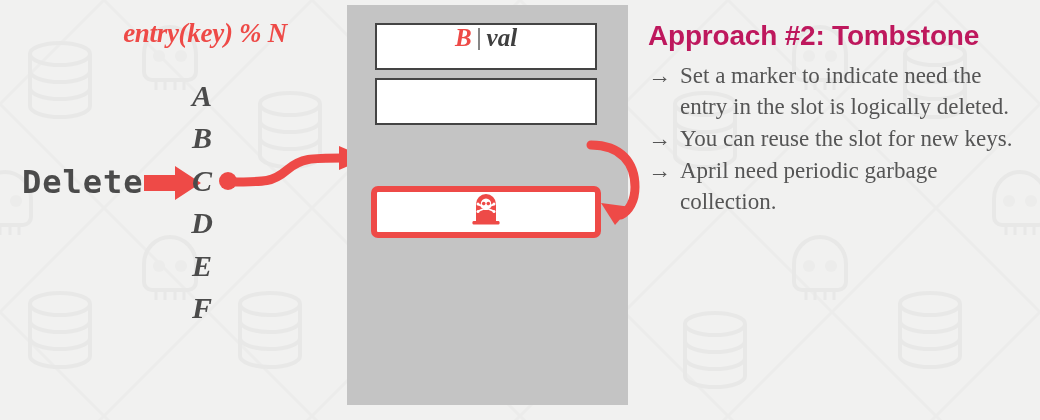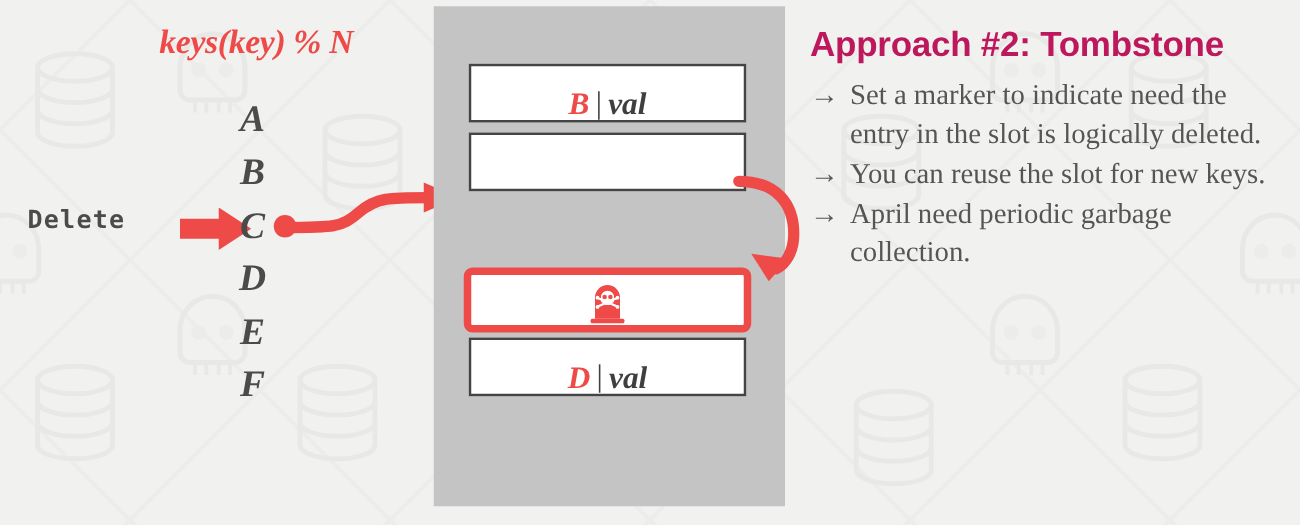--- a/index.html
+++ b/index.html
@@ -47,21 +47,21 @@
     letter-spacing: -0.3px;
     white-space: nowrap;
   }
 
   #delete-label {
     position: absolute;
     left: 22px;
     top: 163px;
     font-family: "DejaVu Sans Mono", "Liberation Mono", monospace;
     font-weight: bold;
-    font-size: 20px;
+    font-size: 32px;
     color: #4b4b4b;
     letter-spacing: 1px;
   }
 
   #delete-arrow {
     position: absolute;
     left: 144px;
     top: 166px;
     width: 58px;
     height: 34px;
@@ -109,23 +109,22 @@
 
   .slot {
     position: absolute;
     left: 28px;
     width: 222px;
     height: 47px;
     background: #ffffff;
     border: 2px solid #444444;
     box-sizing: border-box;
     display: flex;
-    align-items: flex-end;
+    align-items: flex-start;
     justify-content: center;
-    margin-top: 28px;
   }
 
   .slot-text {
     font-family: "Liberation Serif", serif;
     font-weight: bold;
     font-style: italic;
     font-size: 25px;
     color: #3f3f3f;
     white-space: nowrap;
     line-height: 1;
@@ -249,21 +248,21 @@
   <use href="#wm-skull" x="5" y="205"></use>
   <use href="#wm-skull" x="385" y="205"></use>
   <use href="#wm-skull" x="600" y="60"></use>
   <use href="#wm-skull" x="820" y="60"></use>
   <use href="#wm-skull" x="820" y="270"></use>
   <use href="#wm-skull" x="1020" y="205"></use>
 </svg>
 
 <div id="slide">
 
-  <div id="hash-label">keys(key) % N</div>
+  <div id="hash-label">entry(key) % N</div>
 
   <div id="delete-label">Delete</div>
 
   <svg id="delete-arrow" viewBox="0 0 58 34" xmlns="http://www.w3.org/2000/svg">
     <path d="M0,9 L31,9 L31,0 L57,17 L31,34 L31,25 L0,25 Z" fill="#ee4a47"></path>
   </svg>
 
   <div class="key-letter" style="top:79px">A</div>
   <div class="key-letter" style="top:121px">B</div>
   <div class="key-letter" style="top:164px">C</div>
@@ -298,23 +297,20 @@
         <circle cx="19.3" cy="11.6" r="1.8" fill="#ee4a47"></circle>
         <rect x="14.6" y="16.1" width="4.8" height="1.8" rx="0.8" fill="#ffffff"></rect>
         <path d="M9.2,12.4 L24.8,19.2 M24.8,12.4 L9.2,19.2" stroke="#ffffff" stroke-width="1.7" stroke-linecap="round"></path>
         <circle cx="9.0" cy="12.1" r="1.5" fill="#ffffff"></circle>
         <circle cx="25.0" cy="12.1" r="1.5" fill="#ffffff"></circle>
         <circle cx="9.0" cy="19.5" r="1.5" fill="#ffffff"></circle>
         <circle cx="25.0" cy="19.5" r="1.5" fill="#ffffff"></circle>
       </svg>
     </div>
 
-    <div class="slot" style="top:237px">
-      <span class="slot-text"><span class="slot-key">D</span><span class="slot-sep">|</span><span class="slot-val">val</span></span>
-    </div>
 
 
 
     <svg id="reuse-curve" viewBox="0 0 58 108" xmlns="http://www.w3.org/2000/svg">
       <path d="M6,12 C36,12 50,30 50,54 C50,68 44,78 36,82" fill="none" stroke="#ee4a47" stroke-width="9" stroke-linecap="round"></path>
       <path d="M46,74 L30,92 L16,70 Z" fill="#ee4a47"></path>
     </svg>
   </div>
 
   <div id="approach-title">Approach #2: Tombstone</div>

